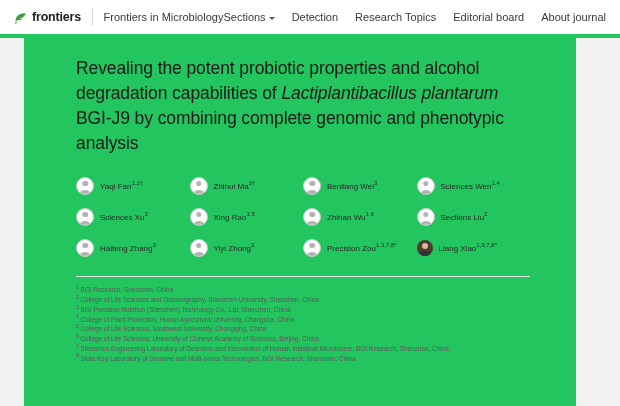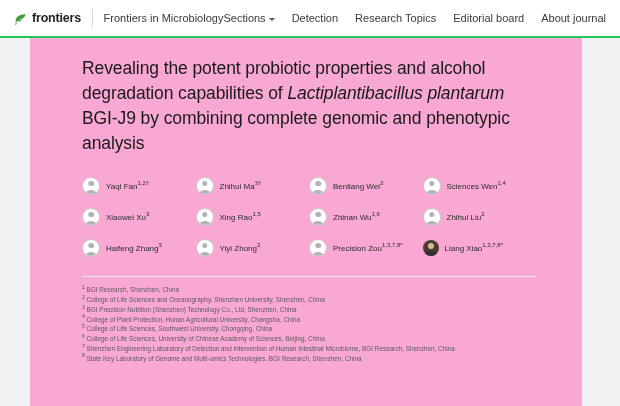--- a/index.html
+++ b/index.html
@@ -24,21 +24,21 @@
   .header {
     position: absolute;
     top: 0; left: 0;
     width: 620px;
     height: 38px;
     background: #ffffff;
     display: flex;
     align-items: center;
     box-sizing: border-box;
     padding: 0 14px;
-    border-bottom: 2px solid #22c55e;
+    border-bottom: 4px solid #22c55e;
   }
   .brand {
     display: flex;
     align-items: center;
     gap: 5px;
   }
   .brand-mark {
     width: 13px;
     height: 13px;
     position: relative;
@@ -81,24 +81,24 @@
     border-left: 3px solid transparent;
     border-right: 3px solid transparent;
     border-top: 3.5px solid #555;
     position: relative;
     top: 1px;
   }
   
   .card {
     position: absolute;
     top: 38px;
-    left: 30px;
+    left: 24px;
     width: 552px;
     height: 368px;
-    background: #f9a8d4;
+    background: #22c55e;
     box-sizing: border-box;
     padding: 18px 46px 0 52px;
     overflow: hidden;
   }
   h1.title {
     margin: 0;
     font-size: 17.5px;
     line-height: 1.42;
     font-weight: normal;
     color: #1a1a1a;
@@ -244,36 +244,36 @@
         <span class="author-name"><span>Benliang Wei</span><sup>3</sup></span>
       </div>
 
       <div class="author">
         <span class="avatar"></span>
         <span class="author-name"><span>Sciences Wen</span><sup>1,4</sup></span>
       </div>
 
       <div class="author">
         <span class="avatar"></span>
-        <span class="author-name"><span>Xiaowei Xu</span><sup>3</sup></span>
+        <span class="author-name"><span>Sciences Xu</span><sup>3</sup></span>
       </div>
 
       <div class="author">
         <span class="avatar"></span>
         <span class="author-name"><span>Xing Rao</span><sup>1,5</sup></span>
       </div>
 
       <div class="author">
         <span class="avatar"></span>
         <span class="author-name"><span>Zhinan Wu</span><sup>1,6</sup></span>
       </div>
 
       <div class="author">
         <span class="avatar"></span>
-        <span class="author-name"><span>Zhihui Liu</span><sup>2</sup></span>
+        <span class="author-name"><span>Sections Liu</span><sup>2</sup></span>
       </div>
 
       <div class="author">
         <span class="avatar"></span>
         <span class="author-name"><span>Haifeng Zhang</span><sup>3</sup></span>
       </div>
 
       <div class="author">
         <span class="avatar"></span>
         <span class="author-name"><span>Yiyi Zhong</span><sup>3</sup></span>

